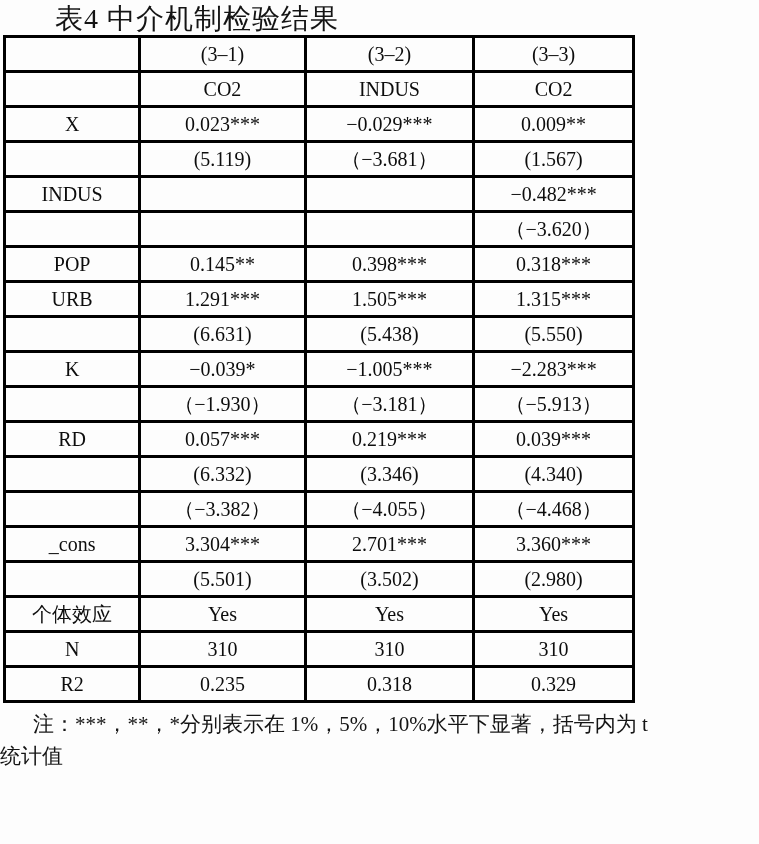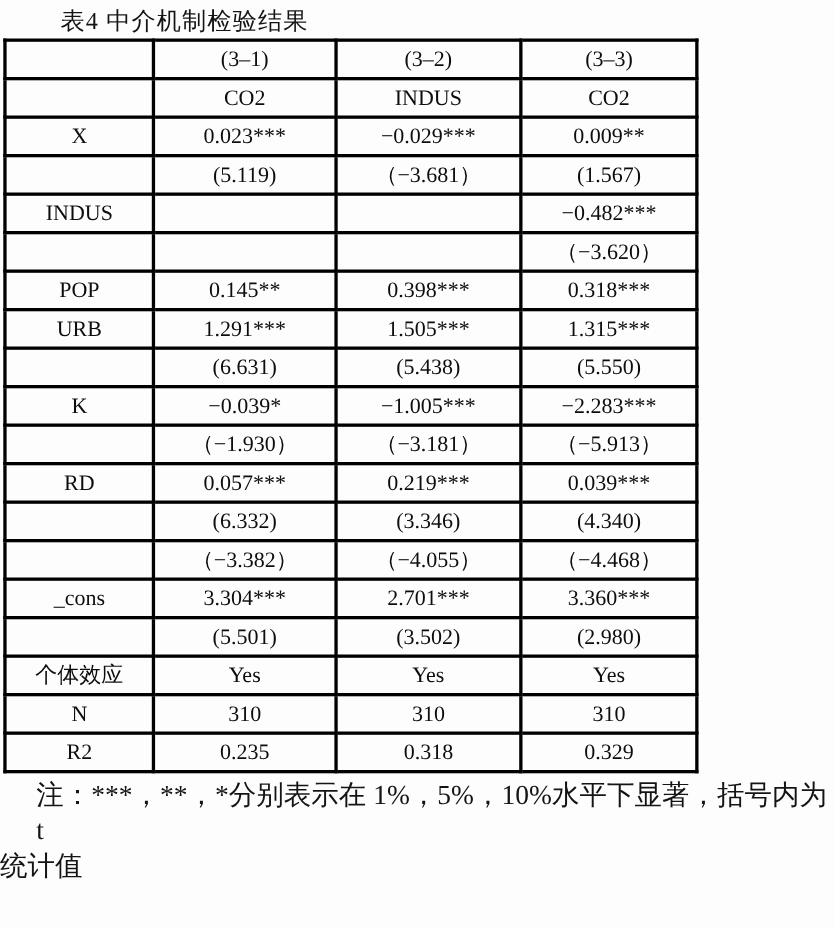--- a/index.html
+++ b/index.html
@@ -9,21 +9,21 @@
   }
   body {
     width: 759px;
     height: 844px;
     overflow: hidden;
     color: #0d0d0d;
     font-family: "Liberation Serif", "DejaVu Serif", serif;
   }
   .page-title {
     padding: 7px 0 4px 55px;
-    font-size: 22px;
+    font-size: 28px;
     line-height: 24px;
     letter-spacing: 1px;
     color: #141414;
   }
   table.results-table {
     border-collapse: collapse;
     table-layout: fixed;
     width: 632px;
     margin-left: 3px;
   }
@@ -33,21 +33,21 @@
     vertical-align: middle;
     height: 32px;
     padding: 0 2px;
     font-size: 20px;
     line-height: 22px;
     overflow: hidden;
     white-space: nowrap;
   }
   .note {
     margin-top: 5px;
-    font-size: 25px;
+    font-size: 21px;
     line-height: 32px;
     color: #141414;
   }
   .note .line1 { padding-left: 33px; }
   .note .line2 { padding-left: 0; }
 </style>
 </head>
 <body>
 
 <div class="page-title">表4 中介机制检验结果</div>

